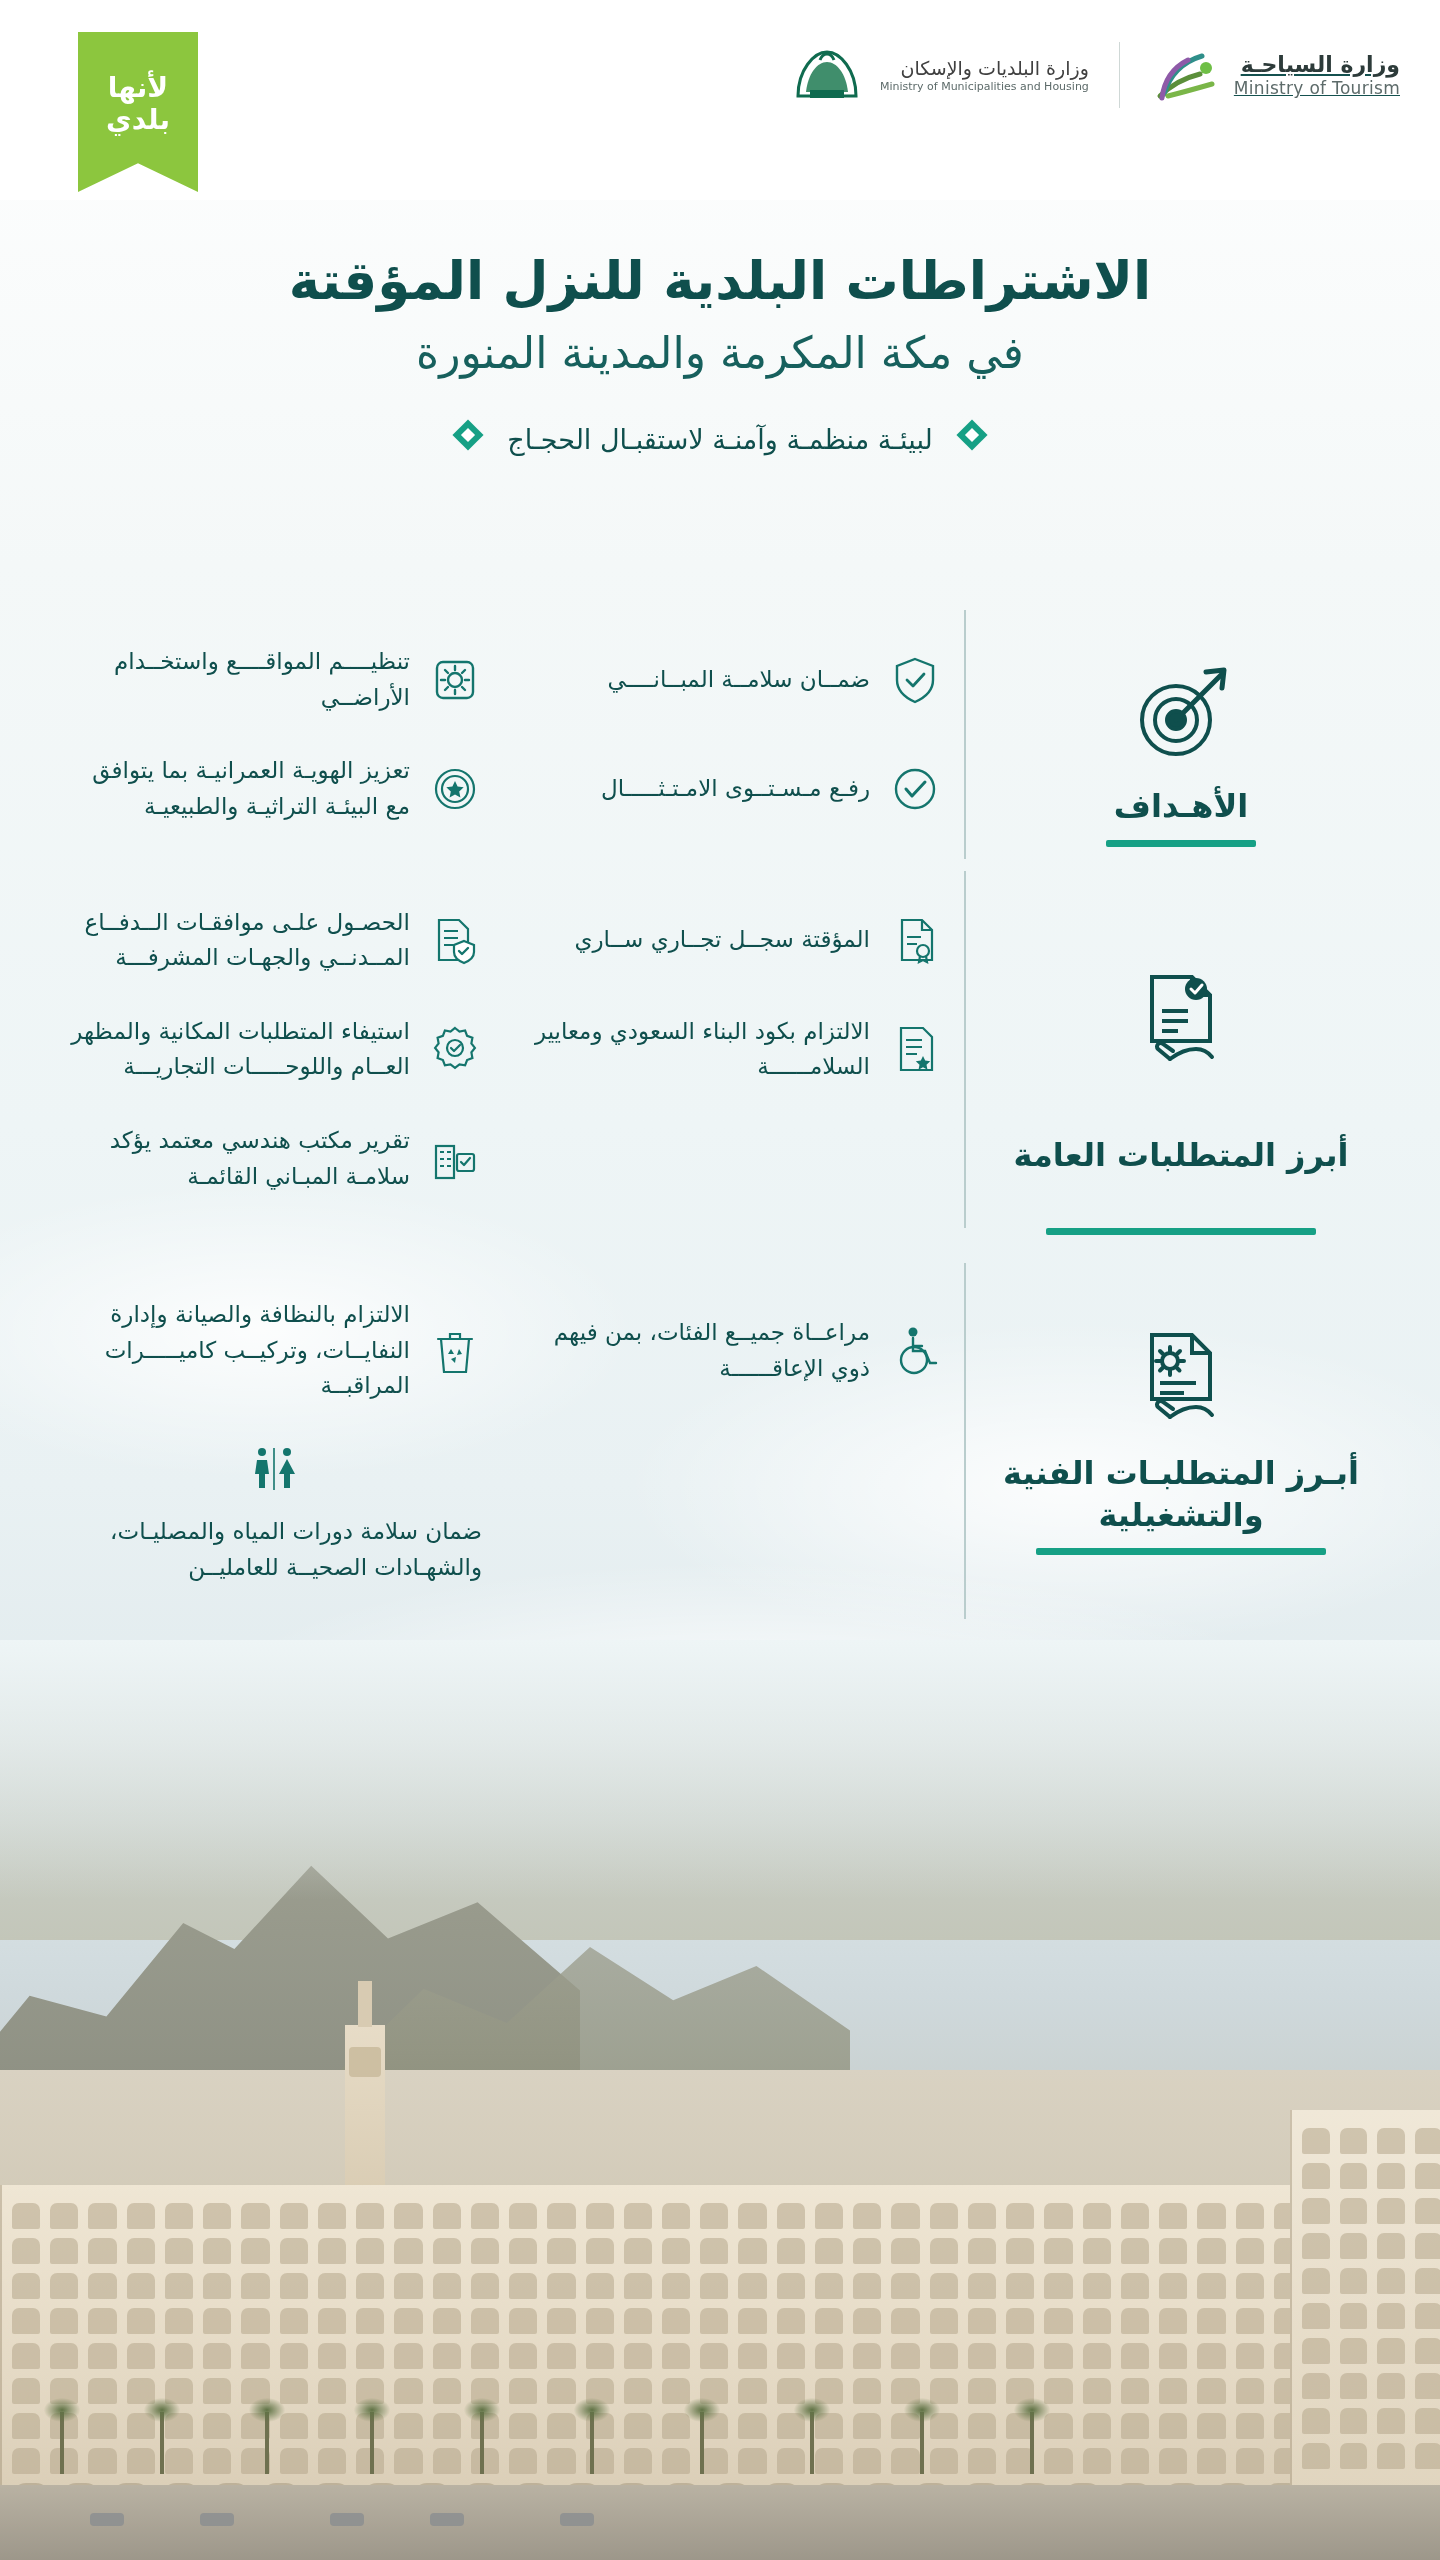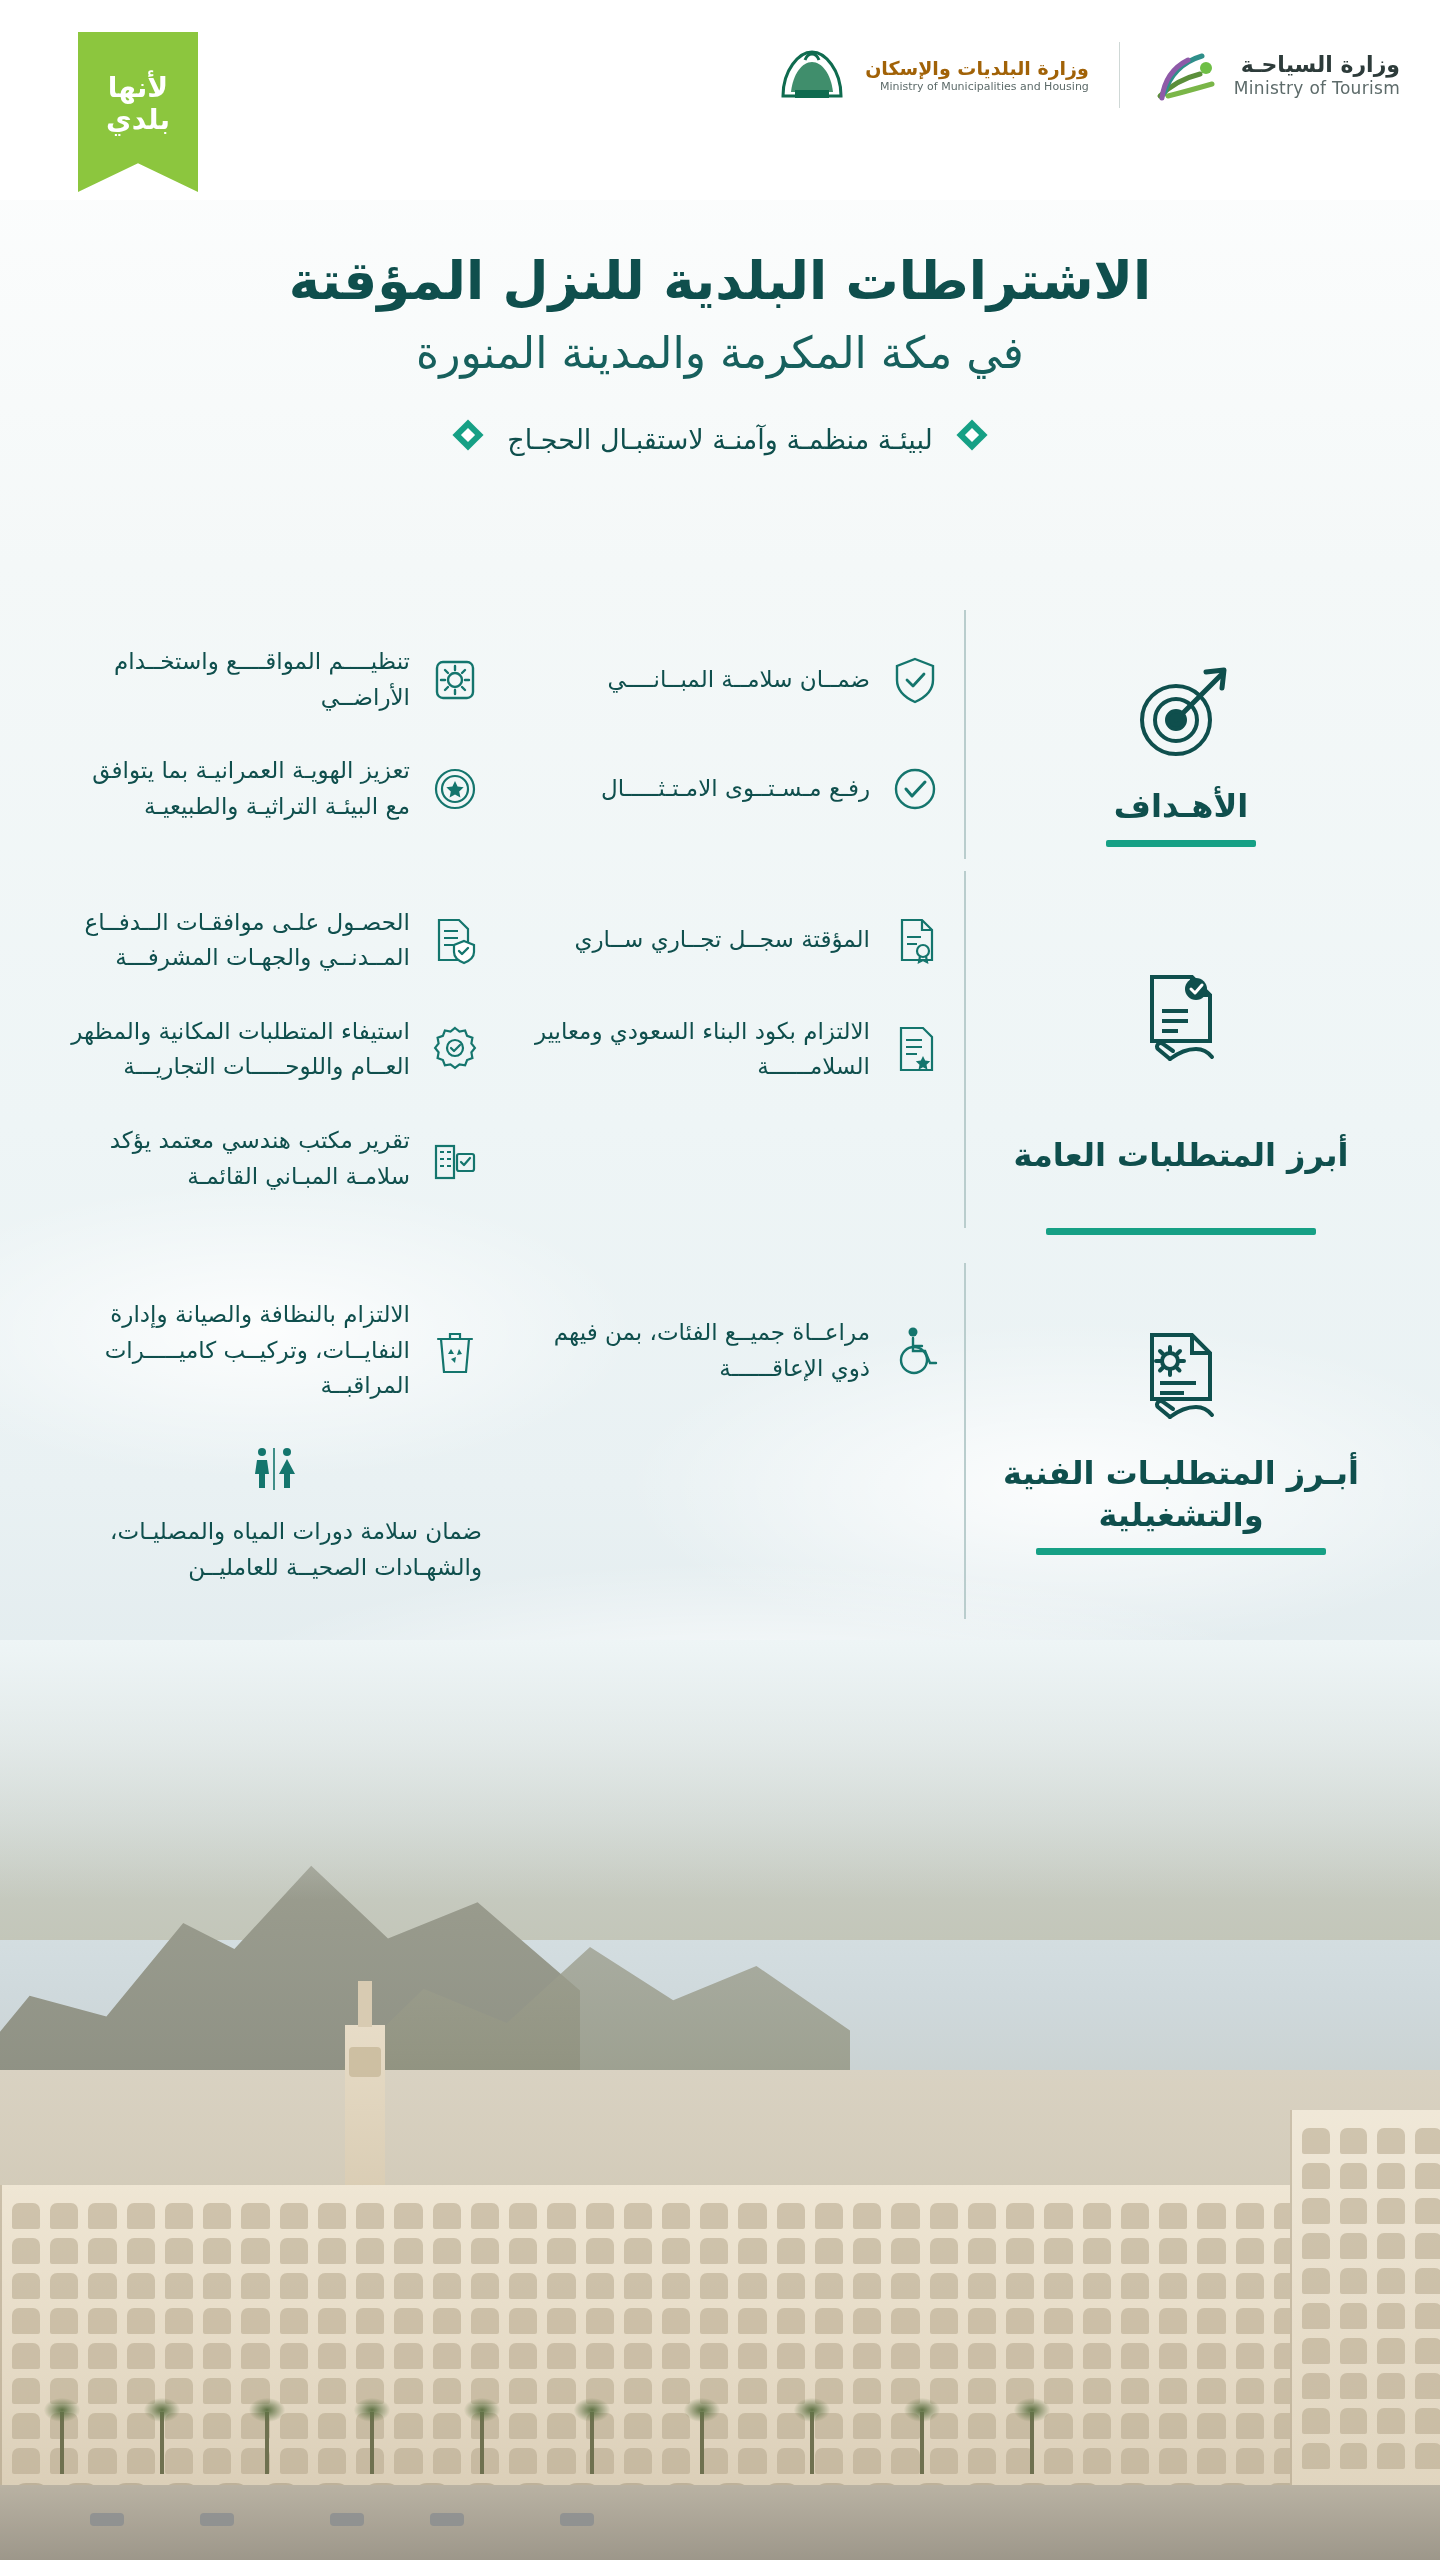--- a/index.html
+++ b/index.html
@@ -128,32 +128,32 @@
   .header {
     position: absolute; left: 0; top: 0; width: 1440px; height: 200px;
     background: #ffffff;
   }
   .logos {
     position: absolute; right: 40px; top: 42px;
     display: flex; align-items: center; gap: 0px;
     direction: rtl;
   }
   .logo-tourism { display: flex; align-items: center; gap: 14px; }
-  .logo-tourism .txt { text-align: right; line-height: 1.25; }
+  .logo-tourism .txt { text-align: right; line-height: 1.25; text-decoration: underline; }
   .logo-tourism .ar { font-size: 22px; font-weight: bold; color: #2d3b3a; letter-spacing: 1px;}
   .logo-tourism .en { font-size: 17px; color: #5d6b6a; letter-spacing: .3px;}
   .palm-mark {
     width: 70px; height: 62px; position: relative;
   }
   .divider-v {
     width: 1px; height: 66px; background: #cfd8d6; margin: 0 30px;
   }
   .logo-mmh { display: flex; align-items: center; gap: 16px; }
   .logo-mmh .txt { text-align: right; line-height: 1.3; }
-  .logo-mmh .ar { font-size: 19px; font-weight: bold; color: #a16207; }
+  .logo-mmh .ar { font-size: 19px; font-weight: normal; color: #404040; }
   .logo-mmh .en { font-size: 11px; color: #5d6b6a; }
 
   .brand-flag {
     position: absolute; left: 78px; top: 0;
     width: 120px; height: 160px;
     background: #8cc63e;
     clip-path: polygon(0 0, 100% 0, 100% 100%, 50% 82%, 0 100%);
     display: flex; align-items: center; justify-content: center; margin-top: 32px;
   }
   .brand-flag span {

